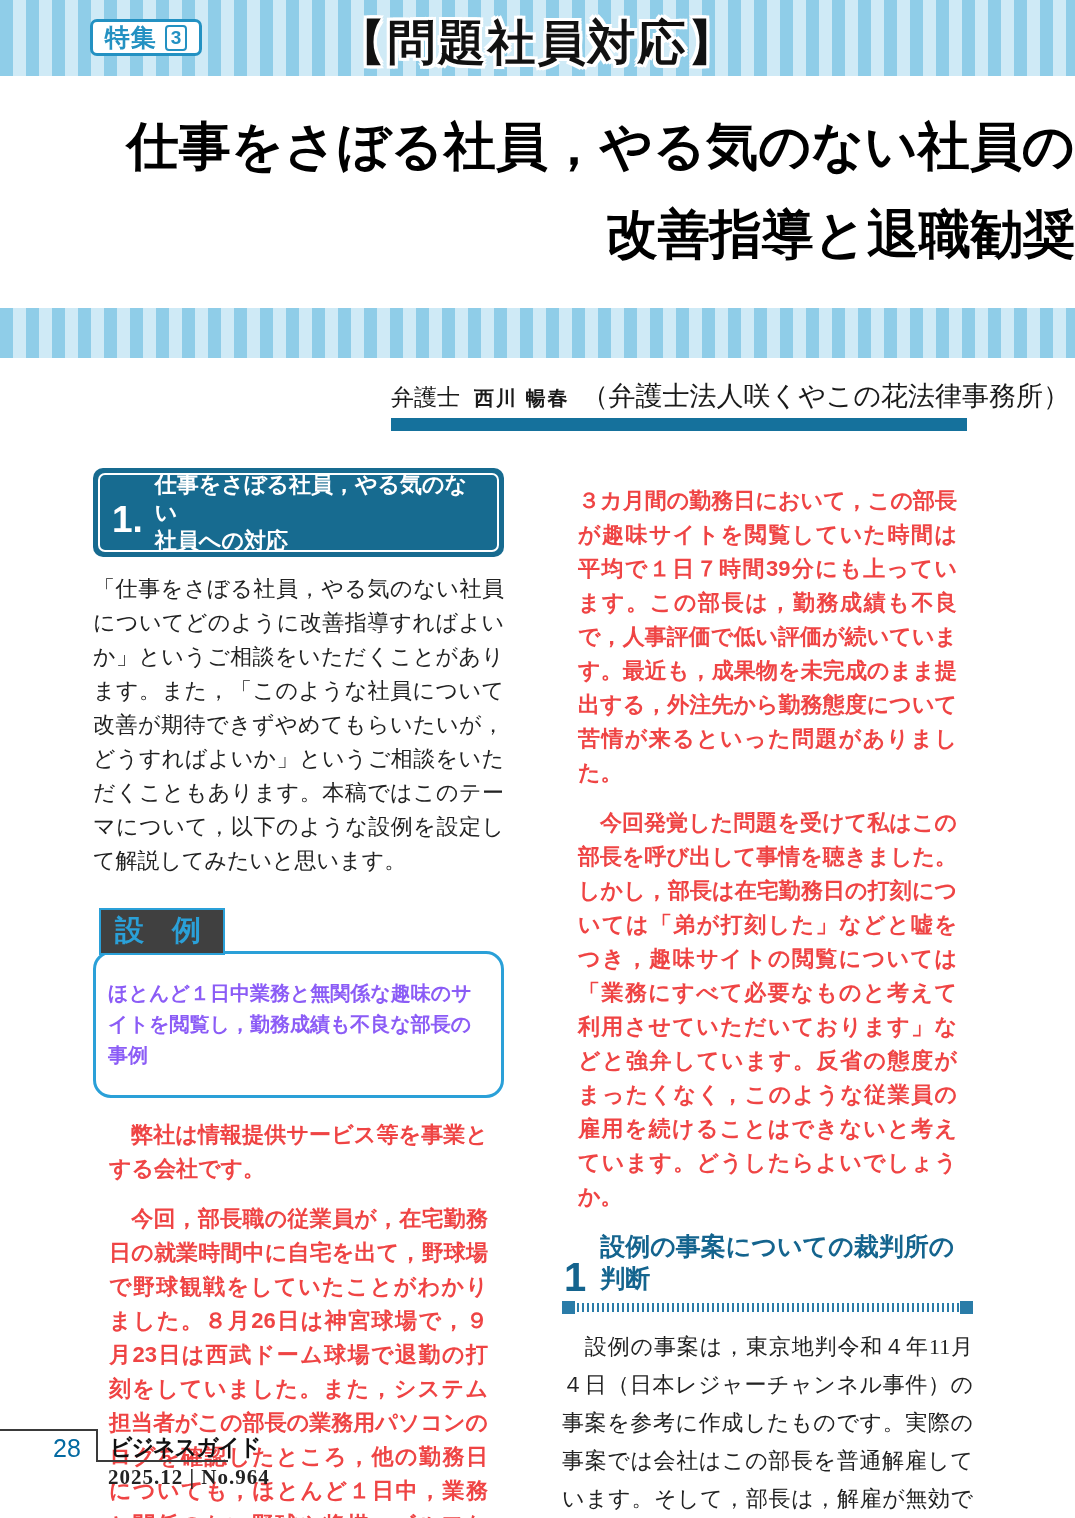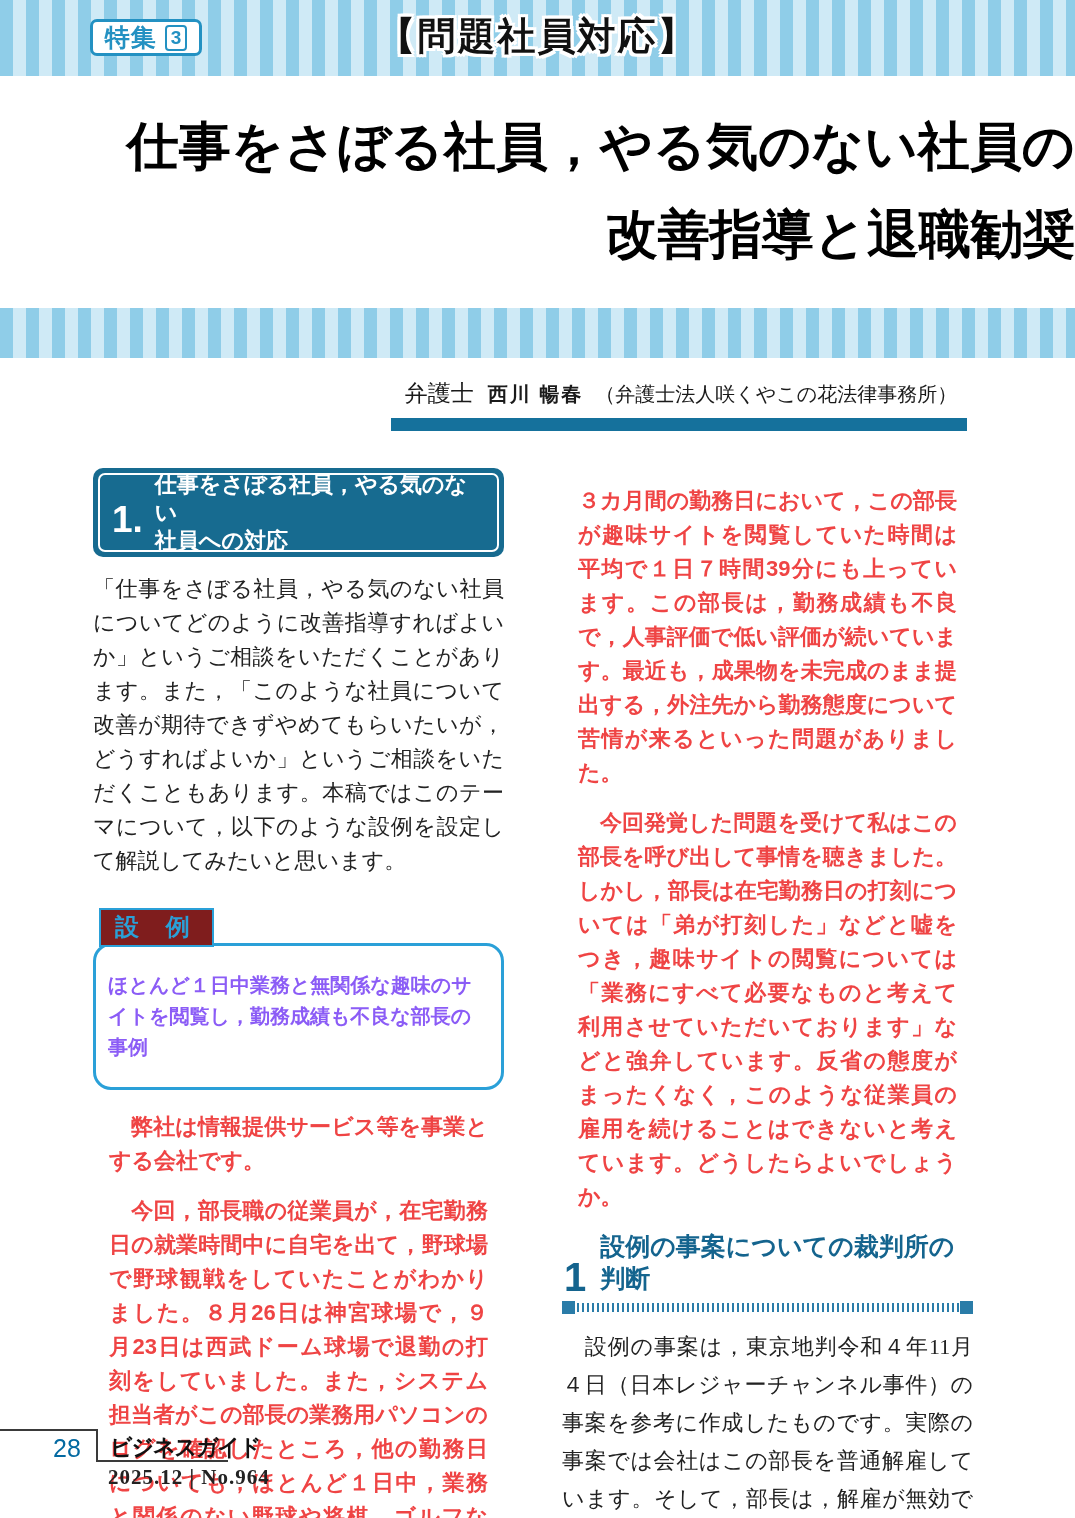--- a/index.html
+++ b/index.html
@@ -25,37 +25,37 @@
     box-sizing:border-box;
   }
   #feature-badge .badge-label{font-size:25px;font-weight:900;color:#2391c2;letter-spacing:1px;}
   #feature-badge .badge-num{
     font-size:19px;font-weight:900;color:#2391c2;
     border:2px solid #2391c2;border-radius:4px;padding:0 4px;line-height:22px;
   }
   
   #category{
     position:absolute;left:0;top:11px;width:1075px;text-align:center;
-    font-size:38px;font-weight:900;color:#111;letter-spacing:2px;
+    font-size:48px;font-weight:900;color:#111;letter-spacing:2px;
     text-shadow:-3px -3px 0 #fff,3px -3px 0 #fff,-3px 3px 0 #fff,3px 3px 0 #fff,
                 0 -3px 0 #fff,0 3px 0 #fff,-3px 0 0 #fff,3px 0 0 #fff;
   }
   
   #main-title{
     position:absolute;left:0;top:102px;width:1075px;text-align:right;
     font-weight:900;color:#000;font-size:52px;line-height:88px;letter-spacing:0px;
   }
   
   #author-line{
     position:absolute;left:391px;top:378px;width:580px;
     white-space:nowrap;text-align:center;color:#1a1a1a;
   }
   #author-line .role{font-size:23px;margin-right:14px;}
   #author-line .name{font-size:20px;font-weight:700;margin-right:12px;letter-spacing:2px;}
-  #author-line .affil{font-size:20px;font-family:Liberation Serif, serif;}
+  #author-line .affil{font-size:27px;font-family:Liberation Serif, serif;}
   #author-bar{
     position:absolute;left:391px;top:418px;width:576px;height:13px;background:#15719c;
   }
   
   #columns{
     position:absolute;left:93px;top:468px;width:880px;
     display:flex;gap:58px;
   }
   .col{width:411px;}
   
@@ -79,23 +79,23 @@
     font-family:"Liberation Serif","DejaVu Serif",serif;
     font-size:22px;line-height:38px;color:#222;text-align:justify;
     margin:14px 0 0 0;
   }
   .gray-para{
     font-size:22px;line-height:34px;color:#ef4444;text-align:justify;margin:16px;font-weight:bold;
   }
   
   #case-label{
     display:inline-block;position:relative;z-index:2;
-    margin:18px 0 -4px 6px;background:#7f1d1d;
+    margin:18px 0 -4px 6px;background:#404040;
     border:2px solid #2aa0d8;padding:1px 12px 2px 14px;
-    color:#2aa0d8;font-weight:900;font-size:24px;letter-spacing:10px;
+    color:#2aa0d8;font-weight:900;font-size:29px;letter-spacing:10px;
   }
   #case-box{
     position:relative;z-index:1;
     border:3px solid #2aa0d8;border-radius:18px;background:#fff;
     padding:24px 12px;box-sizing:border-box;
     font-size:20px;font-weight:900;color:#8b5cf6;line-height:31px;
     margin-bottom:20px;
   }
   
   #sec-heading{

